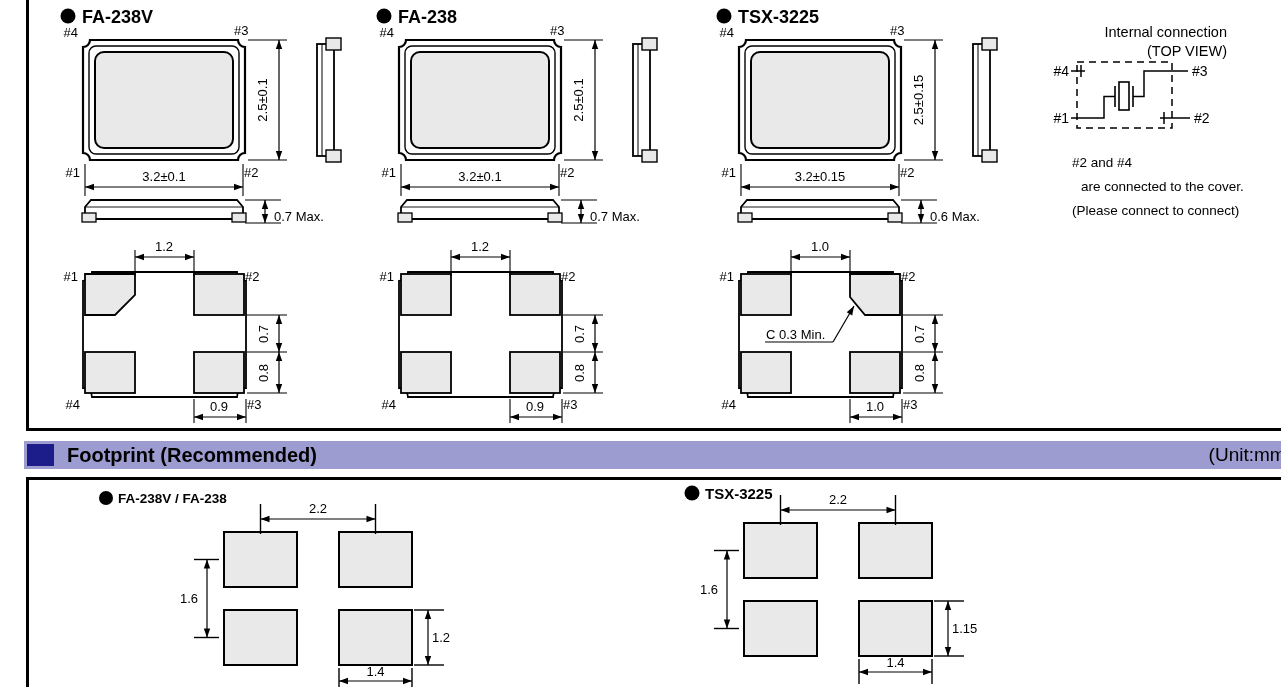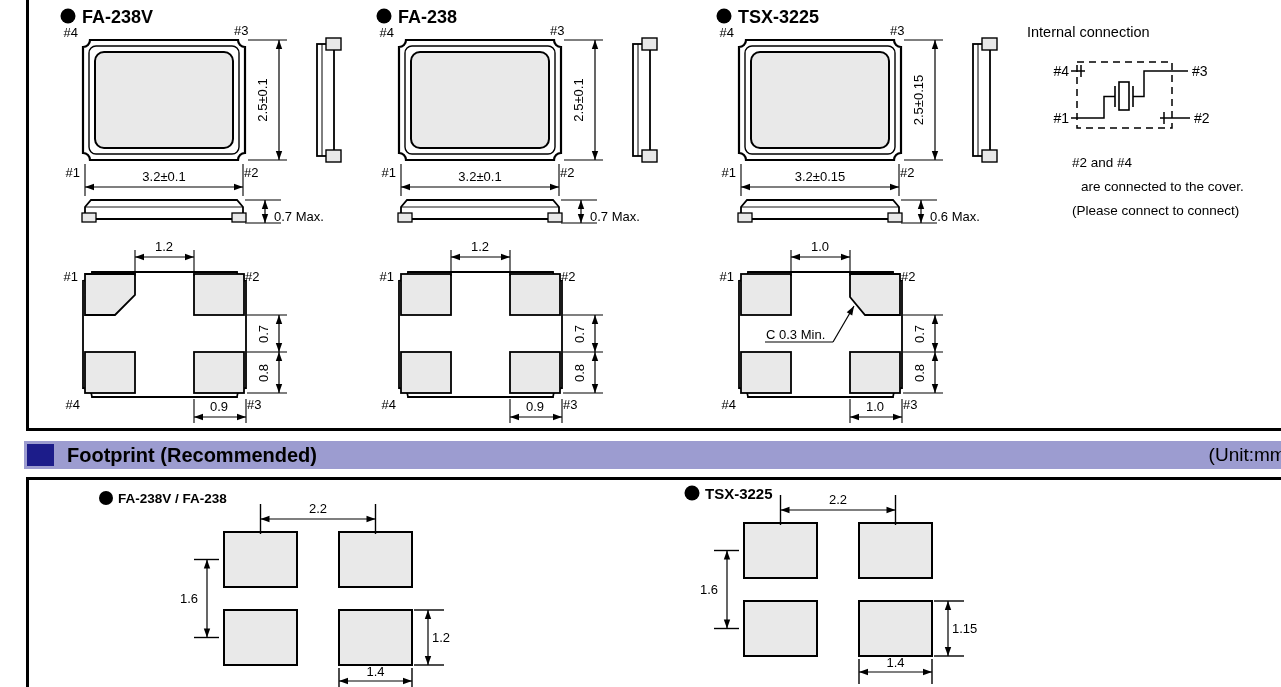--- a/index.html
+++ b/index.html
@@ -5,21 +5,21 @@
   html,body{margin:0;padding:0;background:#fff;}
   .page{position:relative;width:1281px;height:687px;background:#fff;overflow:hidden;
         font-family:"Liberation Sans",sans-serif;color:#000;margin-left:24px;}
   .top-box{position:absolute;left:2px;top:0;width:1277px;height:431px;
            border:3px solid #000;border-top:none;box-sizing:border-box;}
   .bottom-box{position:absolute;left:2px;top:477px;width:1277px;height:210px;
            border:3px solid #000;border-bottom:none;box-sizing:border-box;}
   .pkg-svg{position:absolute;top:0;}
   #pkg-0{left:4px;} #pkg-1{left:320px;} #pkg-2{left:660px;}
   #ic-svg{position:absolute;left:1003px;top:46px;}
-  .ic-title-block{position:absolute;left:1003px;top:23px;width:200px;text-align:left;
+  .ic-title-block{position:absolute;left:1003px;top:23px;width:200px;text-align:right;
            font-size:14.5px;line-height:19px;}
   .ic-notes{position:absolute;left:1048px;top:151px;width:262px;font-size:13.5px;line-height:24px;}
   .ic-notes .indent{padding-left:9px;}
   .section-bar{position:absolute;left:0;top:441px;width:1281px;height:28px;background:#9c9cd0;}
   .section-sq{position:absolute;left:3px;top:3px;width:27px;height:22px;background:#1c1c8a;}
   .section-title{position:absolute;left:43px;top:0;line-height:28px;font-size:20px;font-weight:bold;}
   .section-unit{position:absolute;right:13px;top:0;line-height:28px;font-size:19px;}
   .fp-svg{position:absolute;top:479px;}
   #fp-0{left:4px;} #fp-1{left:640px;}
   svg text{font-family:"Liberation Sans",sans-serif;}
@@ -238,20 +238,21 @@
       <text x="52" y="409" font-size="13" text-anchor="end" fill="#000000">#4</text>
       <text x="219" y="409" font-size="13" text-anchor="start" fill="#000000">#3</text>
       <text x="82" y="339" font-size="13" text-anchor="start" fill="#000000">C 0.3 Min.</text>
       <line x1="81" y1="342" x2="149" y2="342" stroke="#000000" stroke-width="1.2"></line>
       <line x1="149" y1="342" x2="170" y2="306" stroke="#000000" stroke-width="1.2"></line>
       <polygon points="170,306 162.70106828740825,312.16162282640886 168.22925325315822,315.386397389763" fill="#000000"></polygon>
     </svg>
 
   <div class="ic-title-block">
     <div>Internal connection</div>
+    <div>(TOP VIEW)</div>
   </div>
   <svg id="ic-svg" width="278" height="94" viewBox="0 0 278 94">
       <rect x="50" y="16" width="95" height="66" fill="none" stroke="#000000" stroke-width="1.5" stroke-dasharray="7,5"></rect>
       <rect x="92" y="36" width="10" height="28" fill="#fff" stroke="#000000" stroke-width="1.6"></rect>
       <line x1="88" y1="40" x2="88" y2="61" stroke="#000000" stroke-width="1.6"></line>
       <line x1="106" y1="40" x2="106" y2="61" stroke="#000000" stroke-width="1.6"></line>
       <line x1="82" y1="50.5" x2="88" y2="50.5" stroke="#000000" stroke-width="1.5"></line>
       <line x1="106" y1="50.5" x2="112" y2="50.5" stroke="#000000" stroke-width="1.5"></line>
       <path d="M44,72 L77,72 L77,50.5 L82,50.5" fill="none" stroke="#000000" stroke-width="1.5"></path>
       <path d="M112,50.5 L117,50.5 L117,25 L161,25" fill="none" stroke="#000000" stroke-width="1.5"></path>

